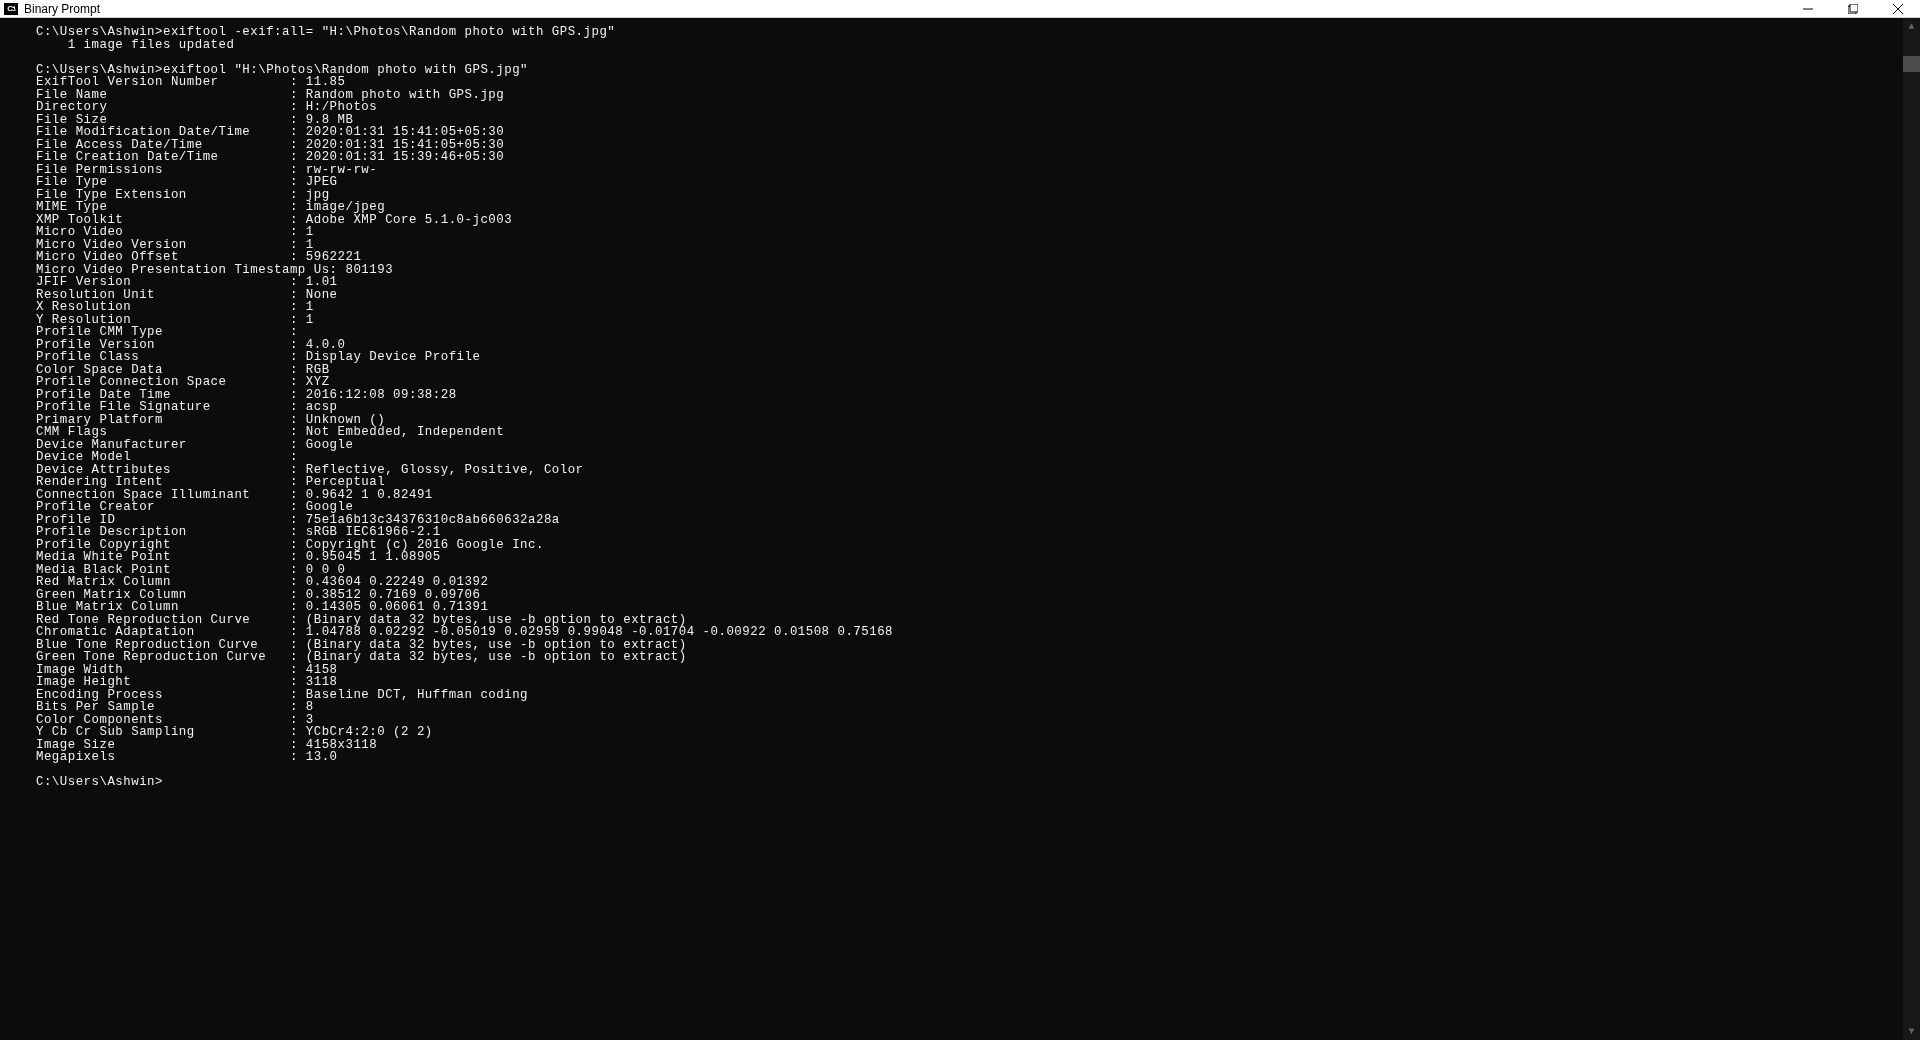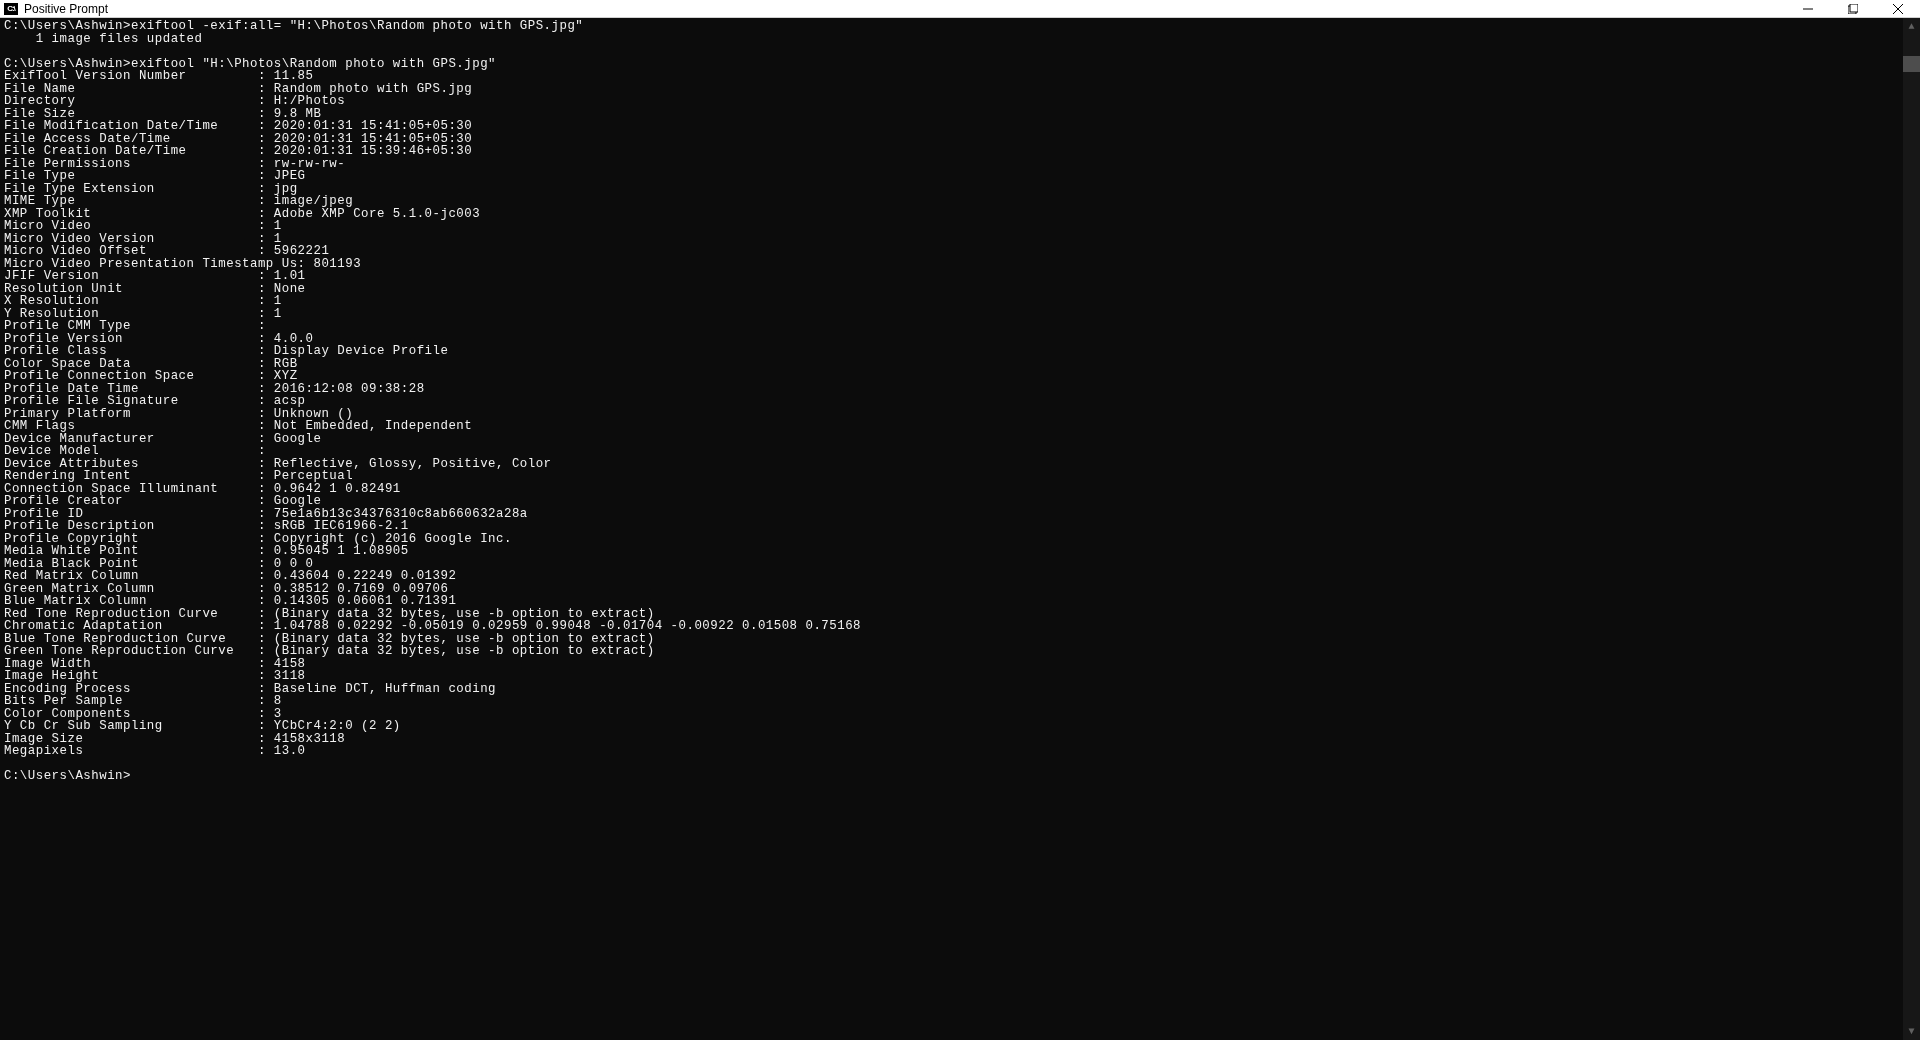--- a/index.html
+++ b/index.html
@@ -34,26 +34,27 @@
   .titlebar-btn svg { display: block; }
   .terminal {
     width: 100%;
     height: calc(100% - 18px);
     background: #0c0c0c;
     position: relative;
     display: flex;
   }
   .terminal-content {
     flex: 1;
-    padding: 2px 4px;
+    padding: 8px 4px;
     color: #f2f2f2;
     font-size: 12.4px;
     line-height: 12.5px;
     white-space: pre;
     letter-spacing: 0.5px;
+    margin-left: 32px;
   }
   .scrollbar {
     width: 17px;
     background: #171717;
     position: relative;
   }
   .scroll-arrow {
     width: 17px; height: 17px;
     display: flex; align-items: center; justify-content: center;
     color: #606060;
@@ -68,21 +69,21 @@
     height: 16px;
     background: #4d4d4d;
   }
 </style>
 </head>
 <body>
 
 <div class="titlebar">
   <div class="titlebar-left">
     <span class="titlebar-icon">C:\</span>
-    <span class="titlebar-title">Positive Prompt</span>
+    <span class="titlebar-title">Binary Prompt</span>
   </div>
   <div class="titlebar-controls">
     <div class="titlebar-btn">
       <svg width="10" height="10" viewBox="0 0 10 10">
           <line x1="0" y1="5" x2="10" y2="5" stroke="#000" stroke-width="1"></line>
         </svg>
     </div>
     <div class="titlebar-btn">
       <svg width="10" height="10" viewBox="0 0 10 10">
           <rect x="0" y="2" width="8" height="8" fill="none" stroke="#000" stroke-width="1"></rect>

